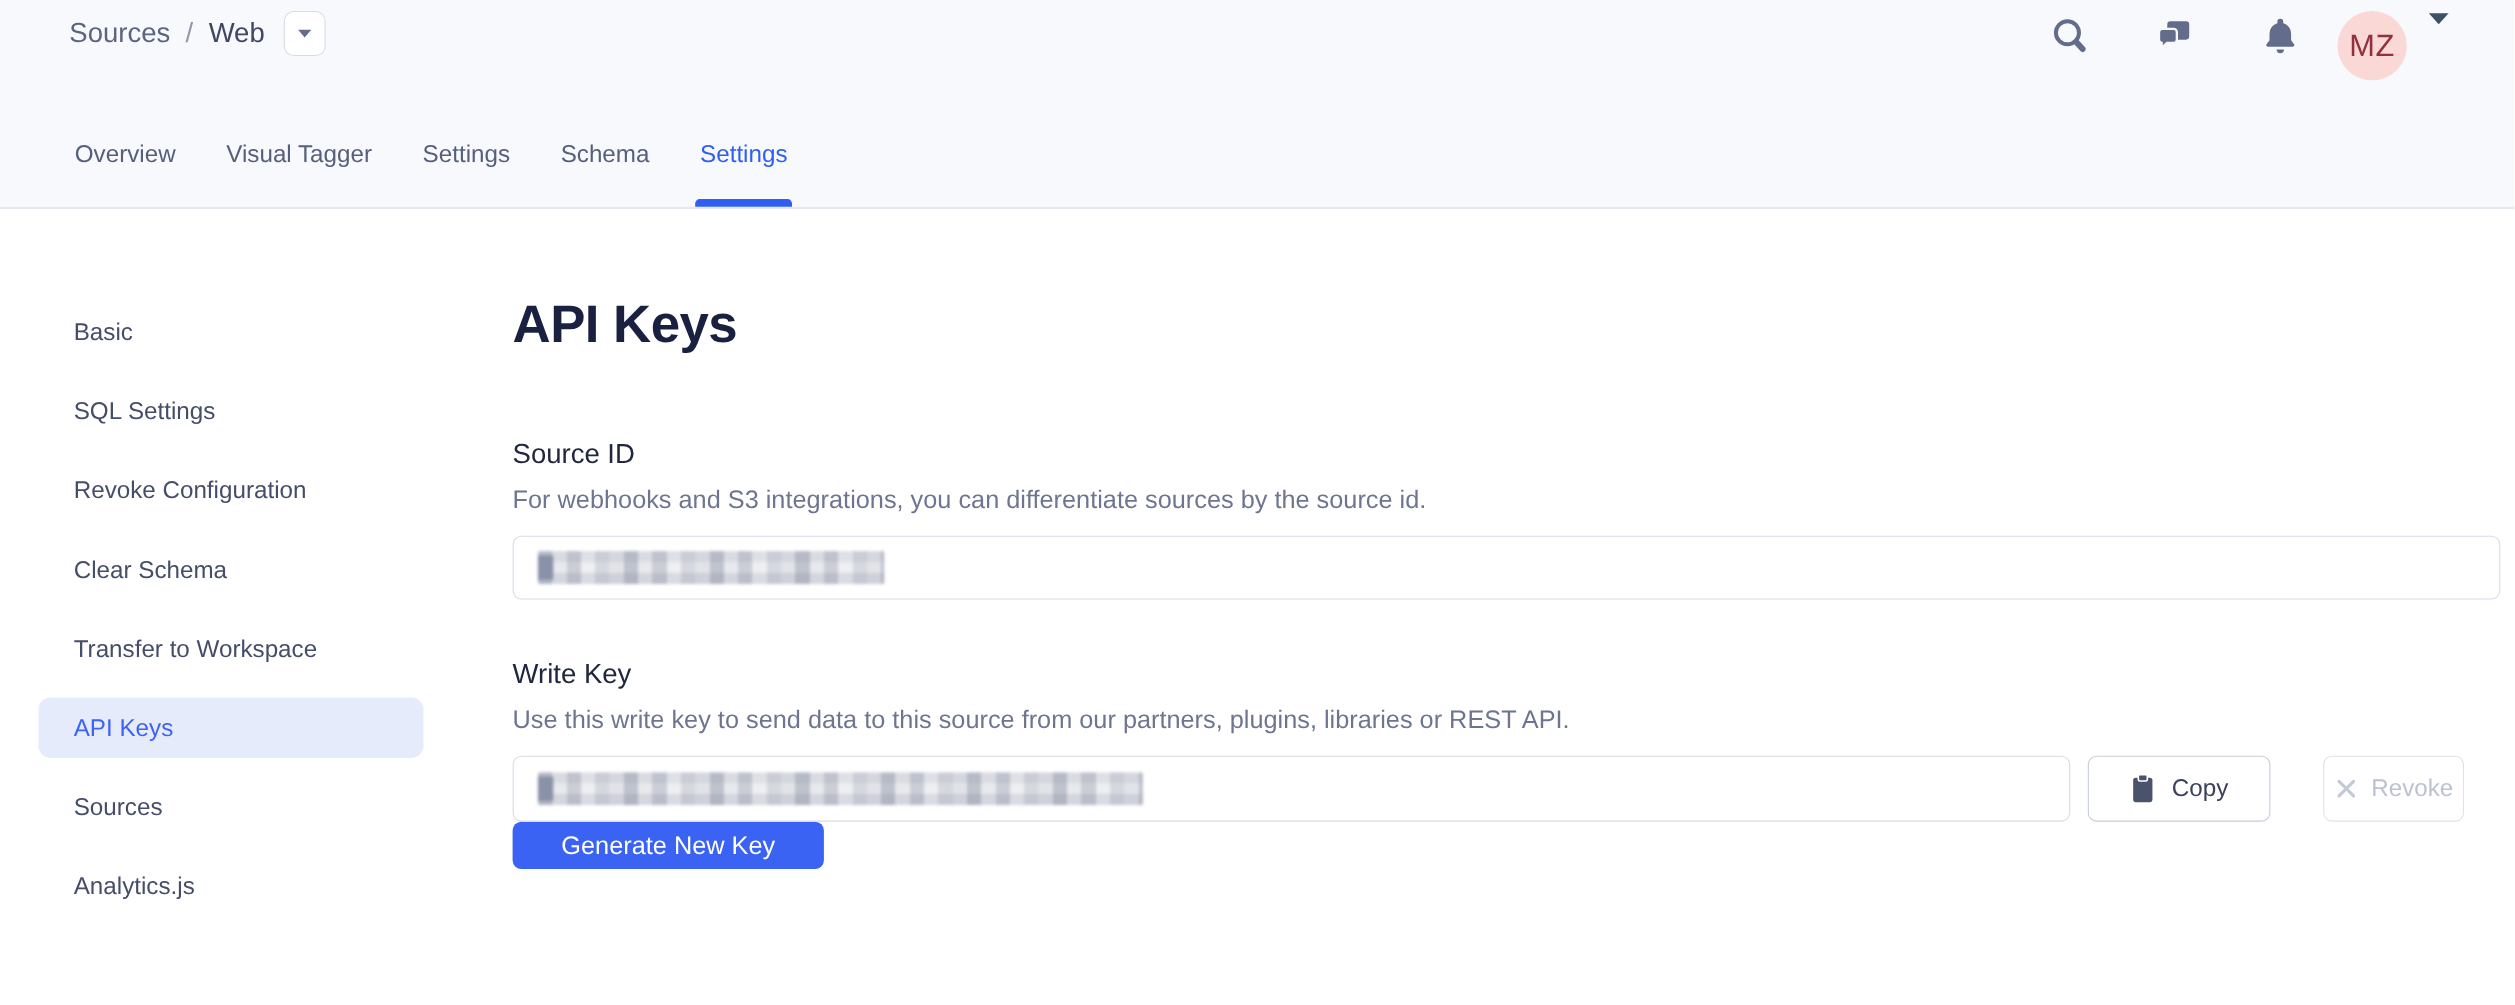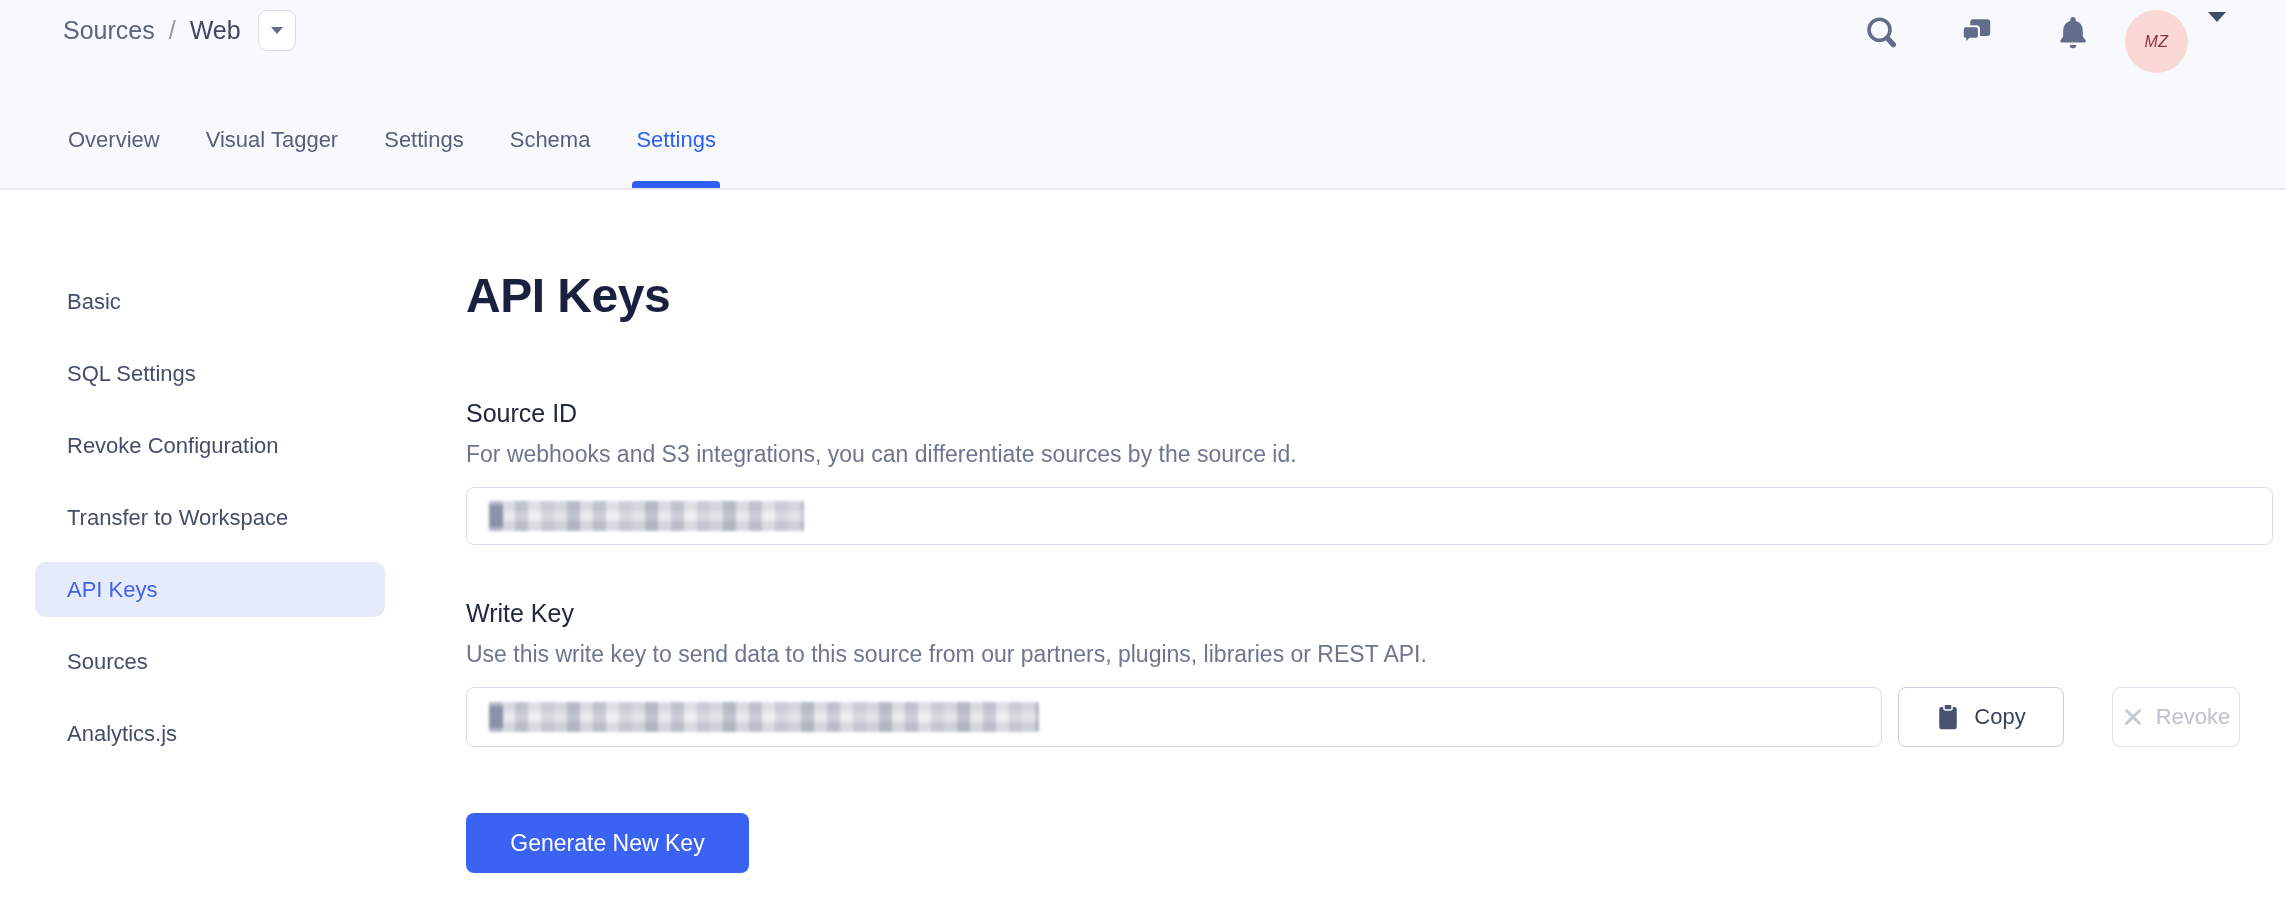--- a/index.html
+++ b/index.html
@@ -42,23 +42,22 @@
     margin-left: 56px;
     display: flex; align-items: center; justify-content: center;
     color: #636c8a;
     cursor: pointer;
   }
   .avatar {
     width: 63px; height: 63px;
     border-radius: 50%;
     margin-left: 32px;
     display: flex; align-items: center; justify-content: center;
-    font-size: 16px; letter-spacing: 0.5px;
-    cursor: pointer;
-    font-style: italic;
+    font-size: 28px; letter-spacing: 0.5px;
+    cursor: pointer;
   }
   .avatar-caret { margin-left: 18px; color: #3d5066; cursor: pointer; display:flex; align-items:center; }
 
   
   .tabs {
     height: 96px;
     display: flex;
     align-items: stretch;
     padding-left: 68px;
   }
@@ -174,22 +173,21 @@
   .btn-copy .ic { margin-right: 14px; display: flex; color: #4a526d; }
   .btn-revoke {
     width: 128px;
     margin-left: 48px;
     border: 1.5px solid #dfe2eb;
     color: #bcc2d2;
     cursor: default;
   }
   .btn-revoke .ic { margin-right: 12px; display: flex; color: #c3c9d6; }
   .btn-generate {
-    margin-top: 66px;
-    width: 283px; height: 60px;
+    width: 283px; height: 43px;
     background: #3b63f3;
     color: #ffffff;
     font-weight: 500;
     font-size: 23px;
     border: none;
   }
 </style>
 </head>
 <body>
 
@@ -247,20 +245,21 @@
     <div class="tab">Schema</div>
     <div class="tab active">Settings</div>
   </nav>
 </div>
 
 <div class="content">
   <aside class="sidebar">
     <div class="side-item">Basic</div>
     <div class="side-item">SQL Settings</div>
     <div class="side-item">Revoke Configuration</div>
+    <div class="side-item">Clear Schema</div>
     <div class="side-item">Transfer to Workspace</div>
     <div class="side-item active">API Keys</div>
     <div class="side-item">Sources</div>
     <div class="side-item">Analytics.js</div>
   </aside>
 
   <main class="main">
     <h1 class="page-title">API Keys</h1>
 
     <div class="field-label">Source ID</div>

